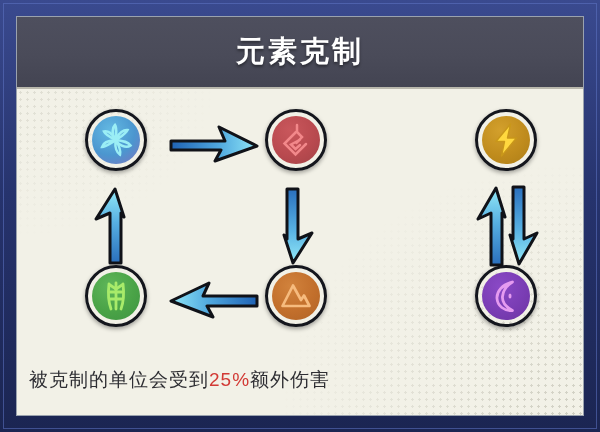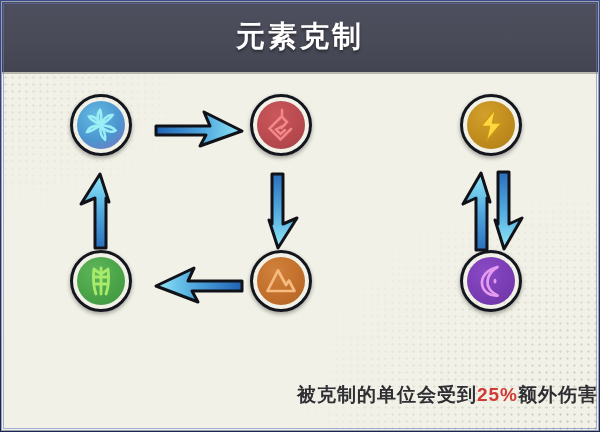--- a/index.html
+++ b/index.html
@@ -14,21 +14,21 @@
     font-family: "Liberation Sans", "DejaVu Sans", sans-serif;
   }
 
   
   .card-frame {
     position: relative;
     width: 600px;
     height: 432px;
     box-sizing: border-box;
     background: linear-gradient(180deg, #3a4a8f 0%, #26336d 45%, #1b2552 100%);
-    padding: 1px;
+    padding: 16px;
   }
   .card-frame::after {
     content: "";
     position: absolute;
     inset: 3px;
     border: 1px solid #5f74c4;
     pointer-events: none;
     opacity: .55;
   }
   .card-inner {
@@ -136,25 +136,25 @@
 
   .ar-right { left: 152px; top: 34px; }
   .ar-down  { left: 264px; top: 98px; }
   .ar-left  { left: 152px; top: 190px; }
   .ar-up    { left: 76px;  top: 98px; }
   .ar-pair  { left: 458px; top: 96px; }
 
   
   .caption {
     position: absolute;
-    left: 0; right: 0;
+    left: 12px; right: 0;
     bottom: 22px;
-    text-align: right;
+    text-align: left;
     font-size: 19px;
-    font-weight: bold;
+    font-weight: normal;
     color: #2e2e33;
     letter-spacing: 1px;
   }
   .caption .hl { color: #d23a35; }
 </style>
 </head>
 <body>
 
 <div class="card-frame">
   <div class="card-inner">

